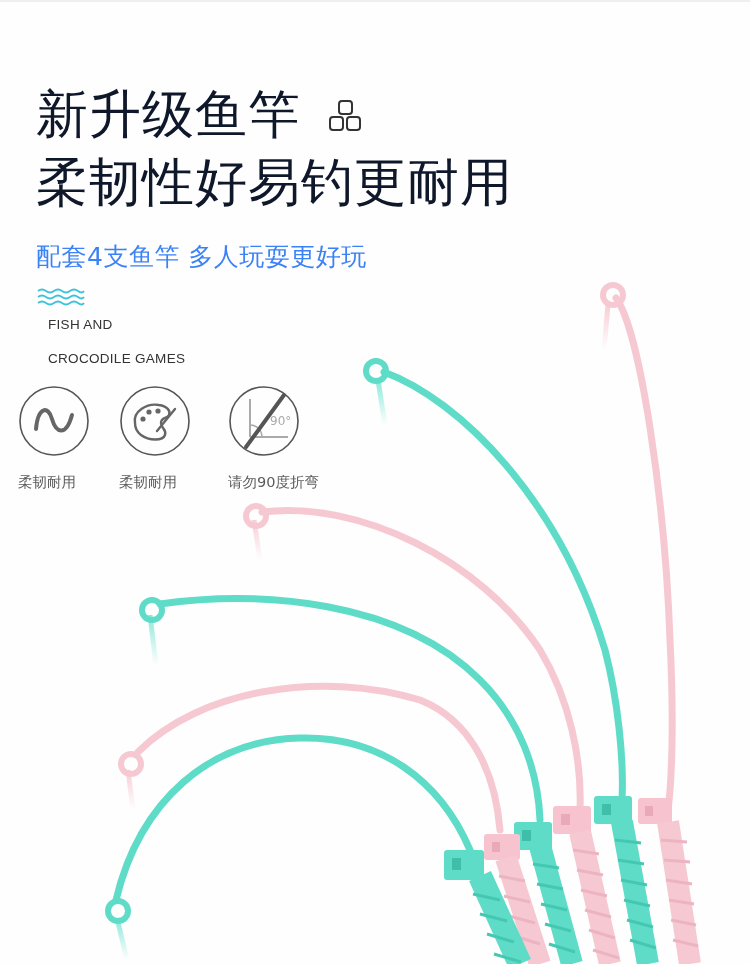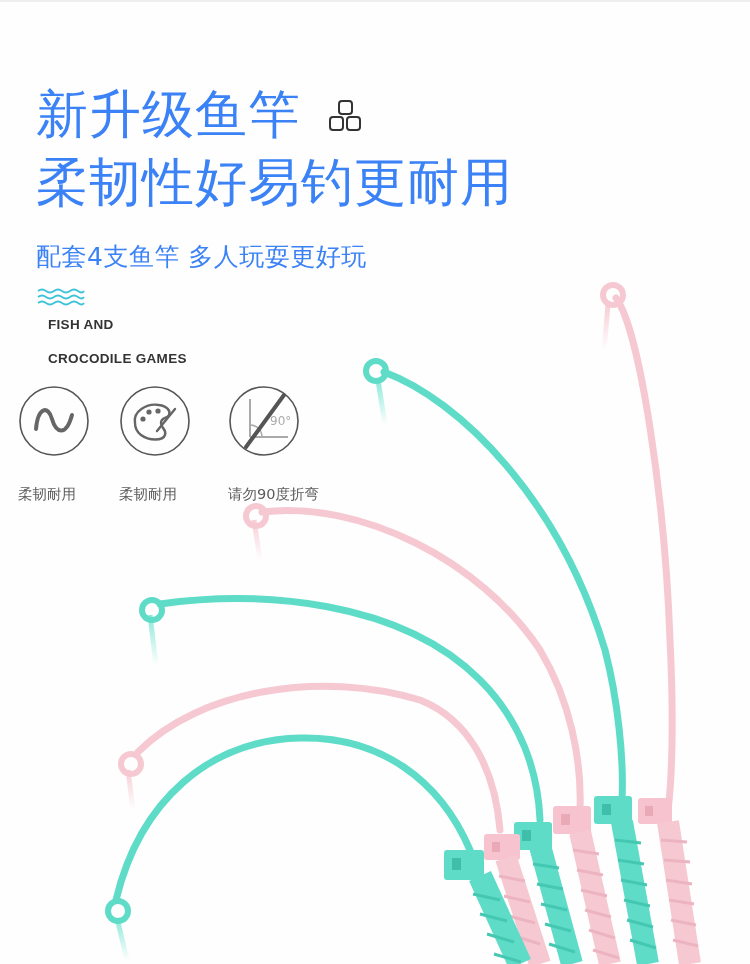--- a/index.html
+++ b/index.html
@@ -2,32 +2,32 @@
 <html><head>
 <meta charset="utf-8">
 <style>
   html, body { margin: 0; padding: 0; }
   body {
     width: 750px; height: 964px; position: relative; overflow: hidden;
     background: #fefefe;
     font-family: "DejaVu Sans", "Liberation Sans", sans-serif;
   }
   .top-strip { position:absolute; left:0; top:0; width:750px; height:2px; background:#efefef; }
-  .headline { position:absolute; left:36px; color:#3b82f6; font-size:52px; font-weight:500; letter-spacing:1px; line-height:1; white-space:nowrap; }
+  .headline { position:absolute; left:36px; color:#0f172a; font-size:52px; font-weight:500; letter-spacing:1px; line-height:1; white-space:nowrap; }
   .headline.l1 { top:88px; }
   .headline.l2 { top:156px; }
   .blocks-icon { position:absolute; left:327px; top:98px; width:38px; height:38px; }
   .subhead { position:absolute; left:36px; top:240px; color:#3b82f6; font-size:25px; letter-spacing:0.5px; white-space:nowrap; }
   .waves-icon { position:absolute; left:37px; top:288px; width:48px; height:18px; }
-  .en-title { position:absolute; left:48px; color:#333; font-family:"Liberation Sans","DejaVu Sans",sans-serif; font-weight:700; font-size:13.5px; letter-spacing:0.3px; }
+  .en-title { position:absolute; left:48px; color:#333; font-family:"Liberation Sans","DejaVu Sans",sans-serif; font-weight:400; font-size:13.5px; letter-spacing:0.3px; }
   .en-title.t1 { top:317px; }
   .en-title.t2 { top:351px; }
   .feature { position:absolute; top:385px; width:90px; }
   .feature .circle { width:72px; height:72px; margin:0 auto; }
-  .feature .label { margin-top:24px; font-size:14.5px; color:#5c5c5c; white-space:nowrap; }
+  .feature .label { margin-top:12px; font-size:14.5px; color:#5c5c5c; white-space:nowrap; }
   .f1 { left:18px; } .f2 { left:119px; } .f3 { left:228px; }
   .rods { position:absolute; left:0; top:0; width:750px; height:964px; }
 </style>
 </head>
 <body>
 
 <div class="top-strip"></div>
 
 <div class="headline l1">新升级鱼竿</div>
 <svg class="blocks-icon" viewBox="0 0 38 38">

